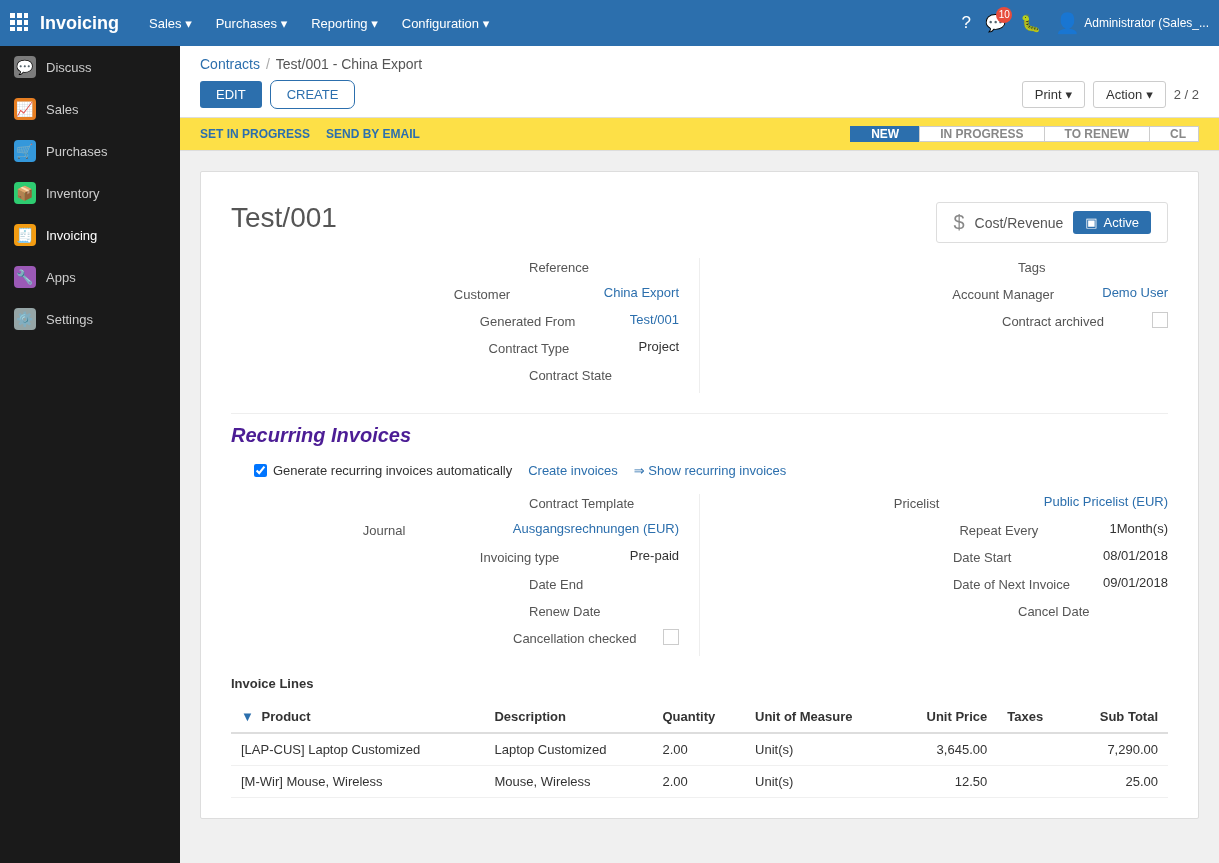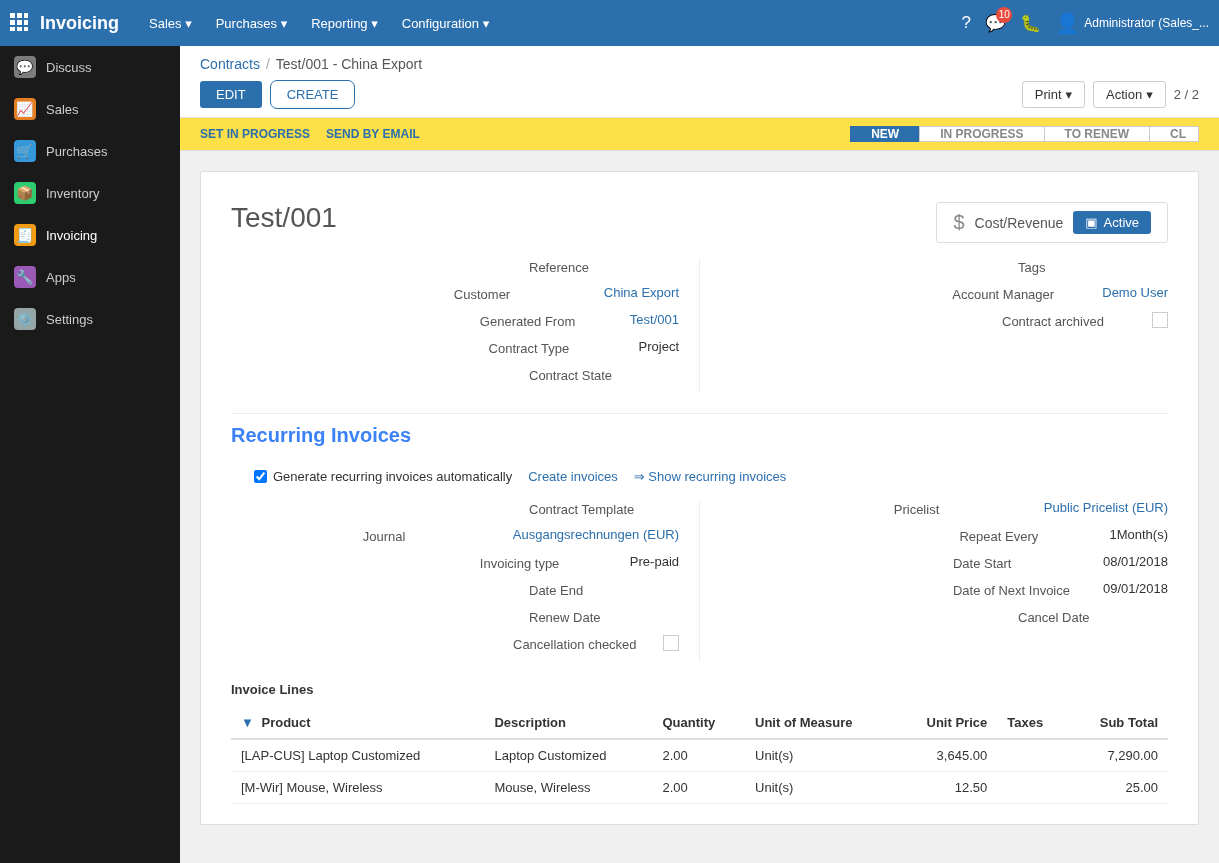--- a/index.html
+++ b/index.html
@@ -151,21 +151,21 @@
     .field-row { display: flex; align-items: flex-start; margin-bottom: 10px; justify-content: flex-end; }
     .field-label { color: #555; width: 150px; flex-shrink: 0; padding-top: 2px; font-size: 13px; }
     .field-value { color: #333; font-size: 13px; }
     .field-value a { color: #2c6fad; text-decoration: none; }
     .field-checkbox { width: 16px; height: 16px; border: 1px solid #ccc; display: inline-block; background: white; }
 
     .divider { border: none; border-top: 1px solid #eee; margin: 10px 0; }
 
     
     .section-title {
-      font-size: 20px; color: #3b82f6; font-weight: bold; margin-bottom: 22px;
+      font-size: 20px; color: #4c1d95; font-weight: bold; margin-bottom: 16px; font-style: italic;
     }
     .recurring-options {
       display: flex; align-items: center; gap: 16px; margin-bottom: 16px; font-size: 13px;
     }
     .recurring-options label { display: flex; align-items: center; gap: 6px; margin-left: 23px; }
     .recurring-options a { color: #2c6fad; text-decoration: none; }
 
     
     .invoice-table { width: 100%; border-collapse: collapse; margin-top: 10px; font-size: 13px; }
     .invoice-table thead tr { border-bottom: 2px solid #ddd; }

